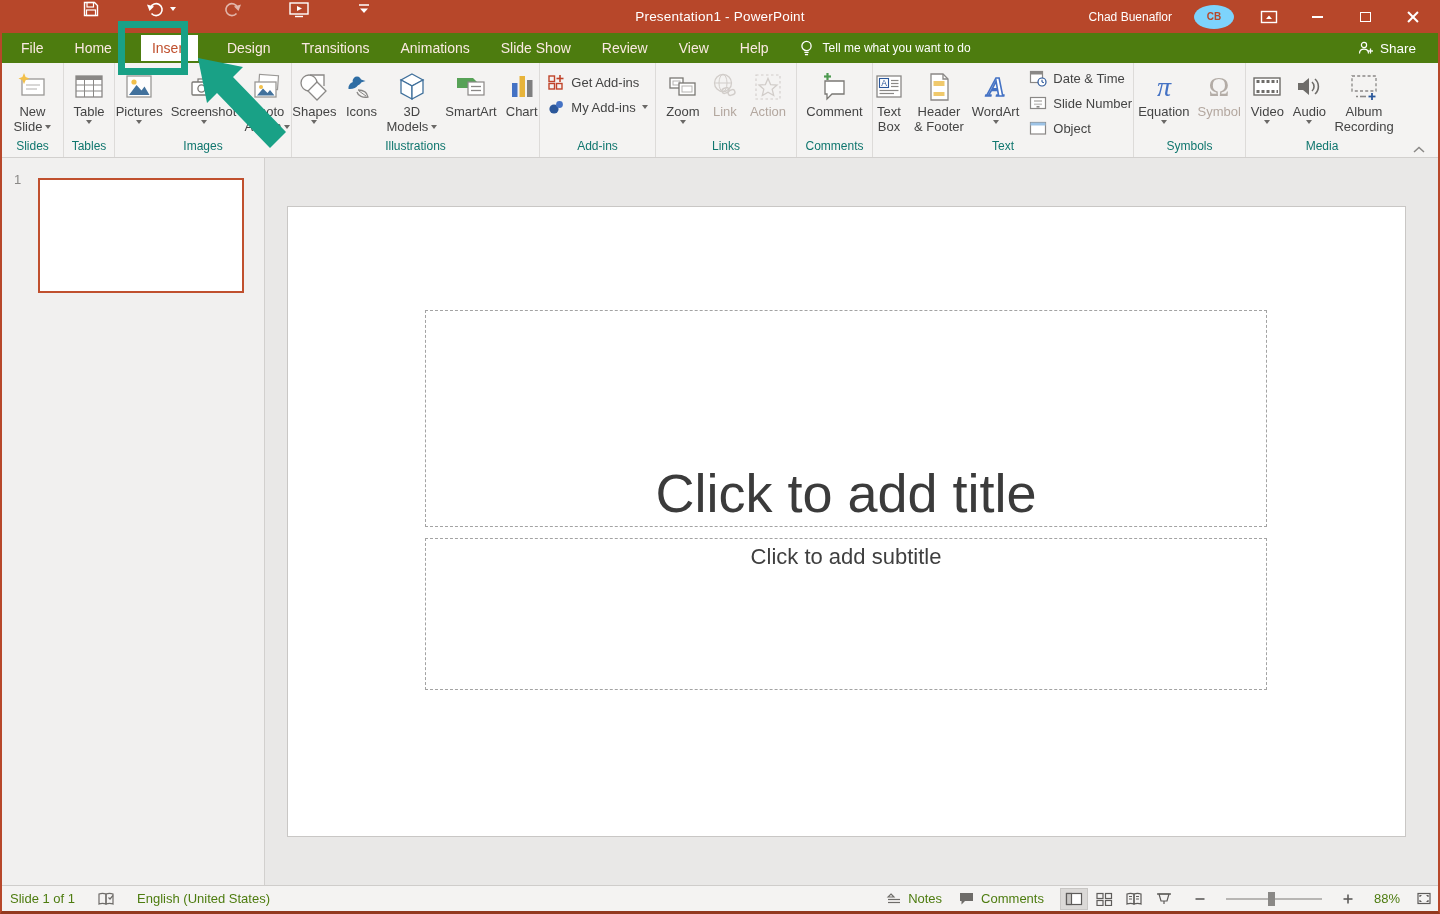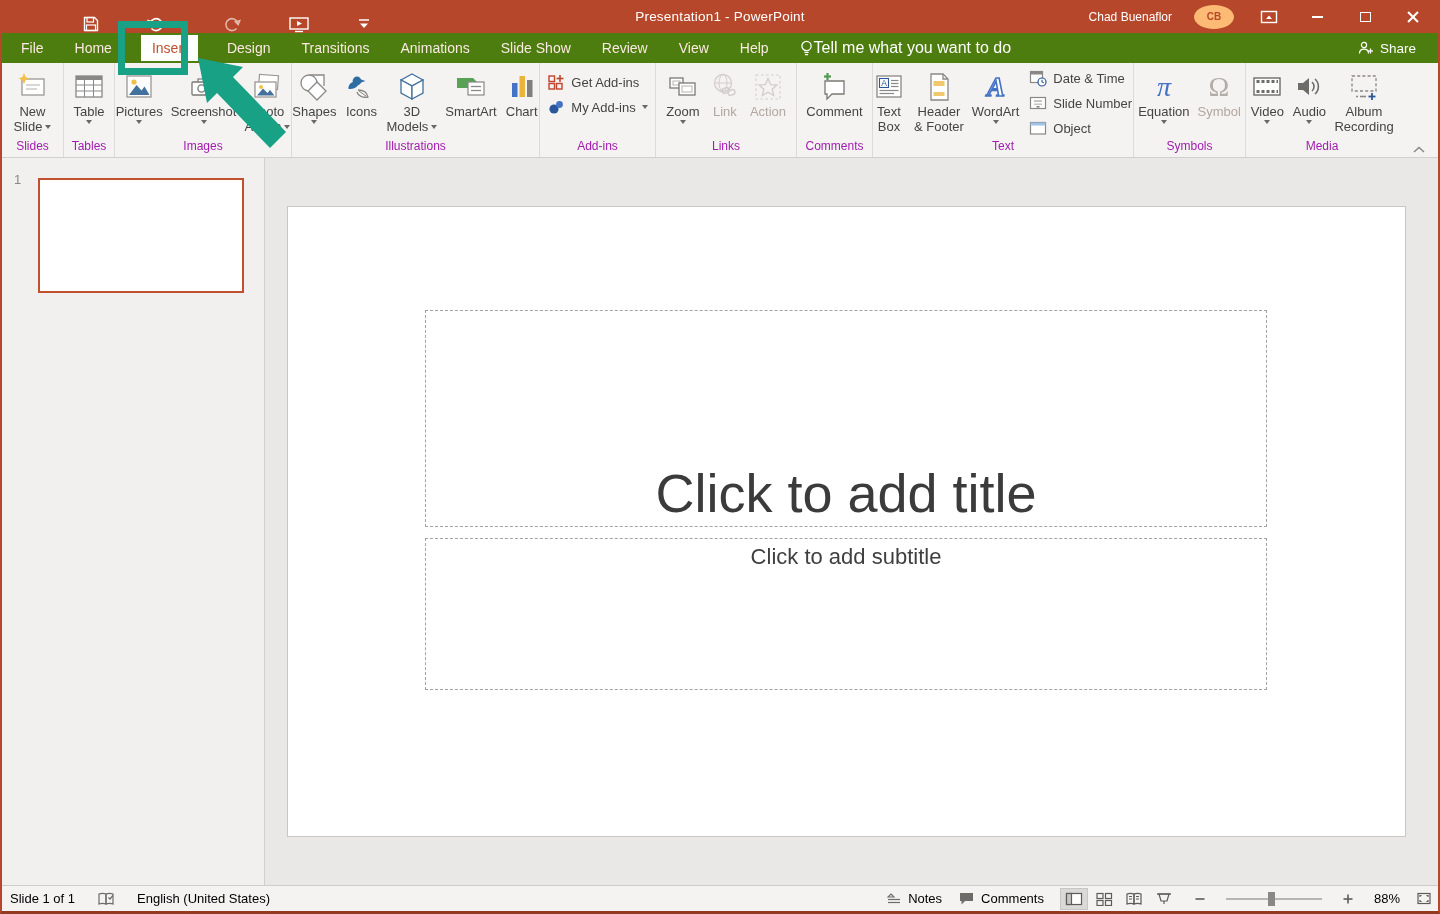--- a/index.html
+++ b/index.html
@@ -3,49 +3,49 @@
 <meta charset="utf-8">
 <style>
   * { box-sizing: border-box; margin: 0; padding: 0; }
   html,body { width:1440px; height:914px; }
   body { font-family:"Liberation Sans", sans-serif; background:#e9e8e7; overflow:hidden; }
   .app { position:relative; width:1440px; height:914px; display:flex; flex-direction:column;
          border-left:2px solid #b7472a; border-right:2px solid #b7472a; border-bottom:3px solid #93391f;
          background:#e9e8e7; }
 
   
-  .titlebar { height:33px; background:#b7472a; display:flex; align-items:flex-end; color:#fff; flex:0 0 auto; }
+  .titlebar { height:33px; background:#b7472a; display:flex; align-items:flex-start; color:#fff; flex:0 0 auto; }
   .qat { display:flex; align-items:center; gap:46px; padding-left:80px; }
   .qat .qbtn { display:flex; align-items:center; gap:4px; cursor:default; }
   .win-title { position:absolute; left:50%; top:0; transform:translateX(-50%); height:33px;
                display:flex; align-items:center; font-size:13.5px; color:#ffffff; letter-spacing:.2px; }
   .tb-right { margin-left:auto; display:flex; align-items:center; gap:22px; padding-right:12px; height:33px; }
   .user-name { font-size:12px; }
-  .avatar { width:40px; height:24px; border-radius:50%; background:#fdba74; color:#b7472a; font-size:10px;
+  .avatar { width:40px; height:24px; border-radius:50%; background:#7dd3fc; color:#b7472a; font-size:10px;
             font-weight:bold; display:flex; align-items:center; justify-content:center; }
   .winbtn { width:26px; height:24px; display:flex; align-items:center; justify-content:center; }
   .min-glyph { width:11px; height:2px; background:#fff; }
   .max-glyph { width:11px; height:10px; border:1.5px solid #fff; }
   .close-glyph { position:relative; width:12px; height:12px; }
   .close-glyph::before,.close-glyph::after { content:""; position:absolute; left:5px; top:-1px; width:2px; height:14px; background:#fff; }
   .close-glyph::before { transform:rotate(45deg);} .close-glyph::after { transform:rotate(-45deg);}
 
   
   .tabrow { height:30px; background:#4d7c0f; display:flex; align-items:center; flex:0 0 auto; color:#fbe9e2; }
   .tabs { display:flex; align-items:center; gap:27px; padding-left:17px; font-size:14px; height:30px; }
   .tab { height:30px; display:flex; align-items:center; padding:0 2px; cursor:default; white-space:nowrap; }
   .tab.selected { background:#ffffff; color:#c0502e; padding:8px 11px; height:26px; margin-top:0; }
-  .tellme { display:flex; align-items:center; gap:0; margin-left:28px; color:#ffffff; font-size:16px; }
+  .tellme { display:flex; align-items:center; gap:9px; margin-left:28px; color:#ffffff; font-size:12px; }
   .share { margin-left:auto; display:flex; align-items:center; gap:6px; color:#fff; font-size:13.5px; padding-right:22px; }
 
   
   .ribbon { height:95px; background:#f4f3f2; border-bottom:1px solid #d2d0ce; display:flex; flex:0 0 auto; }
   .rgroup { display:flex; flex-direction:column; border-right:1px solid #dddbd9; padding:2px 1px 0;justify-content:space-between; }
   .rbuttons { flex:1; display:flex; justify-content:center; align-items:stretch; }
-  .rgroup-label { text-align:center; font-size:12px; color:#a21caf; padding:1px 0 4px; white-space:nowrap; }
+  .rgroup-label { text-align:center; font-size:12px; color:#0f766e; padding:1px 0 4px; white-space:nowrap; }
   .rbtn { display:flex; flex-direction:column; align-items:center; justify-content:flex-start;
           padding:3px 4px 1px; color:#444; font-size:13px; line-height:1.12; text-align:center; cursor:default; }
   .rbtn .ricon { height:37px; display:flex; align-items:center; justify-content:center; }
   .rlabel { display:flex; flex-direction:column; align-items:center; }
   .rlabel .lrow { display:flex; align-items:center; gap:3px; white-space:nowrap; }
   .caret { width:0; height:0; border-left:3.5px solid transparent; border-right:3.5px solid transparent;
            border-top:4px solid #6a6866; display:inline-block; }
   .disabled, .disabled .lrow { color:#b3a79f; }
   .dim { opacity:.5; filter:grayscale(35%); }
   .rstack { display:flex; flex-direction:column; justify-content:flex-start; gap:7px; padding:8px 6px 0; }
@@ -64,21 +64,21 @@
   .ph { position:absolute; border:1px dashed #a3a3a3; }
   .ph-title { left:137px; top:103px; width:842px; height:217px; display:flex; flex-direction:column;
               justify-content:flex-end; align-items:center; padding-bottom:2px; }
   .ph-title-text { font-size:54px; font-weight:300; color:#3b3b3b; }
   .ph-sub { left:137px; top:331px; width:842px; height:152px; display:flex; justify-content:center;
             align-items:flex-start; padding-top:5px; }
   .ph-sub-text { font-size:22px; color:#3f3f3f; }
 
   
   .statusbar { height:26px; flex:0 0 auto; background:#f4f3f2; border-top:1px solid #cfcdcb;
-               display:flex; align-items:center; font-size:13px; color:#000000; padding:0 6px 0 8px; }
+               display:flex; align-items:center; font-size:13px; color:#4d7c0f; padding:0 6px 0 8px; }
   .sb-item { display:flex; align-items:center; gap:6px; white-space:nowrap; }
   .sb-left { display:flex; align-items:center; gap:22px; }
   .sb-right { margin-left:auto; display:flex; align-items:center; gap:16px; }
   .viewbtns { display:flex; align-items:center; gap:2px; }
   .vbtn { width:28px; height:22px; display:flex; align-items:center; justify-content:center; }
   .vbtn.active { background:#dbd9d7; border:1px solid #c8c6c4; }
   .zoomctl { display:flex; align-items:center; gap:20px; }
   .ztrack { position:relative; width:96px; height:2px; background:#b8b6b4; }
   .zthumb { position:absolute; left:42px; top:-6px; width:7px; height:14px; background:#8a8886; }
 

